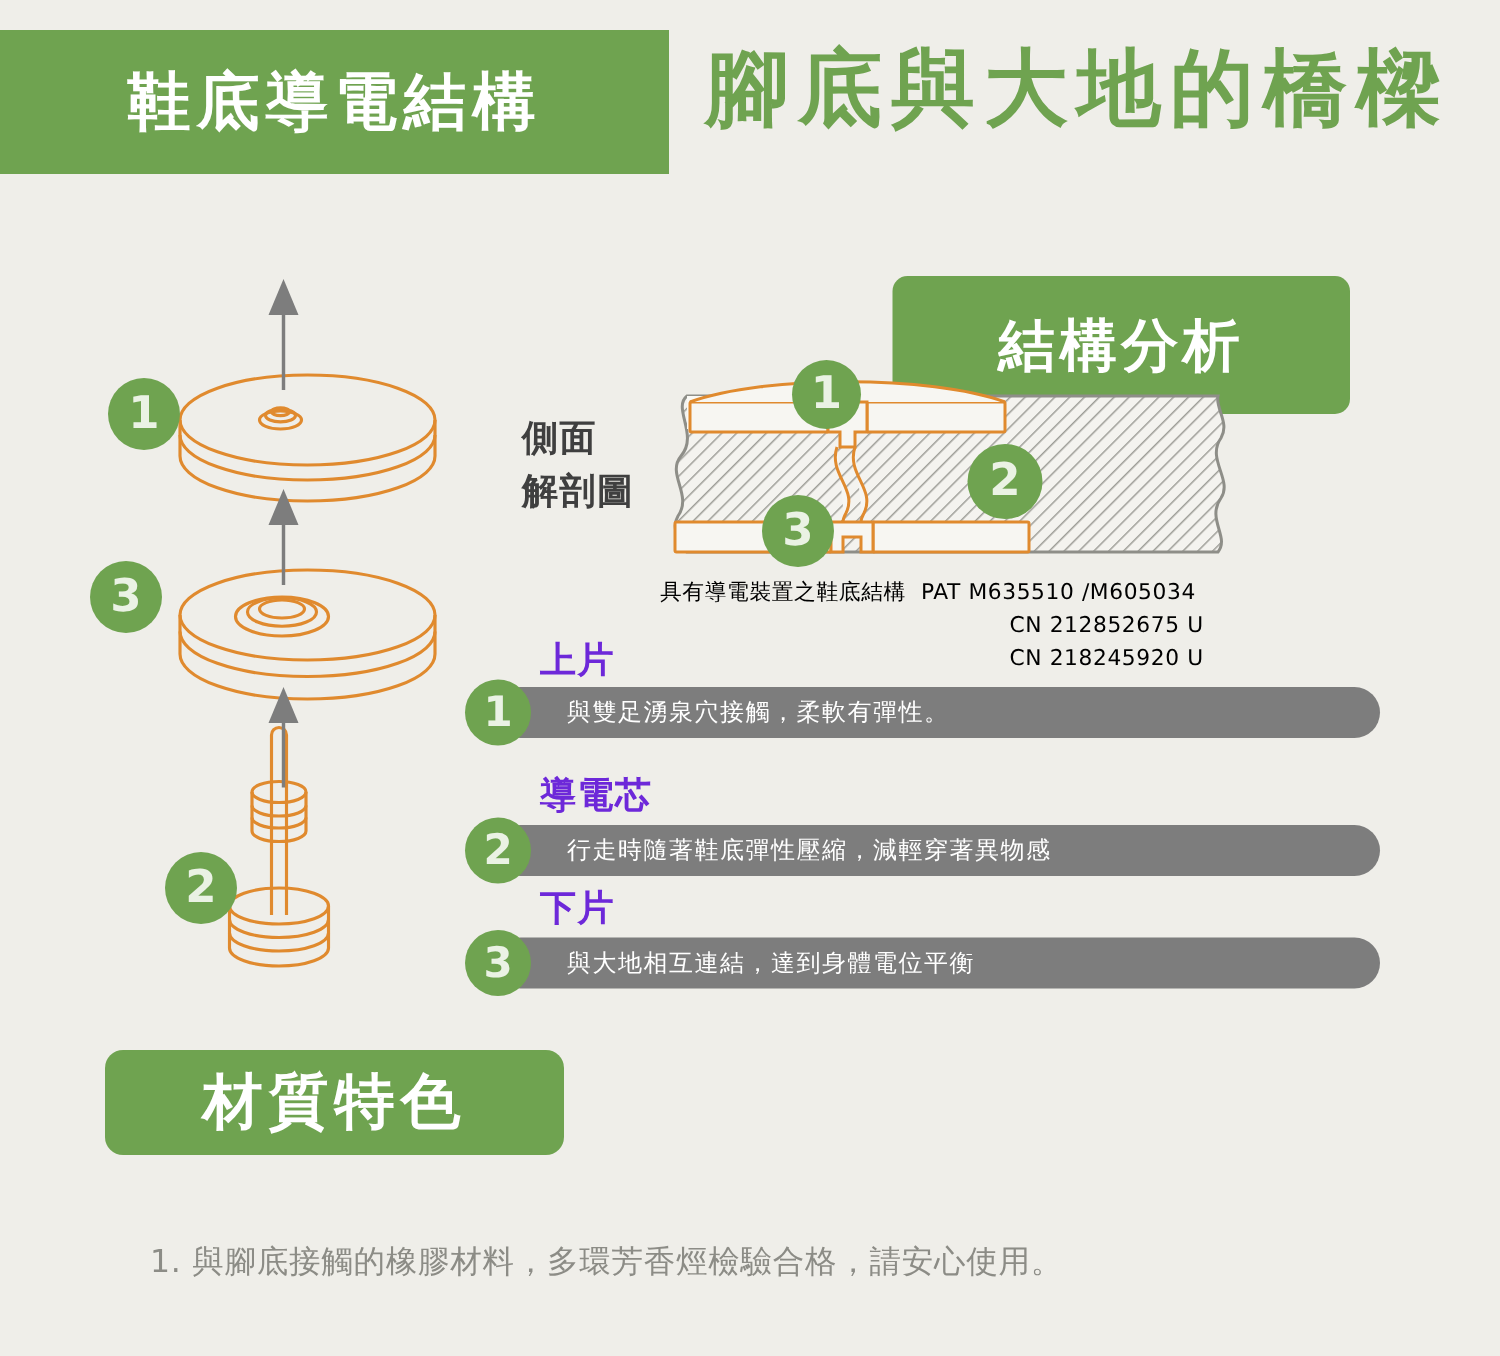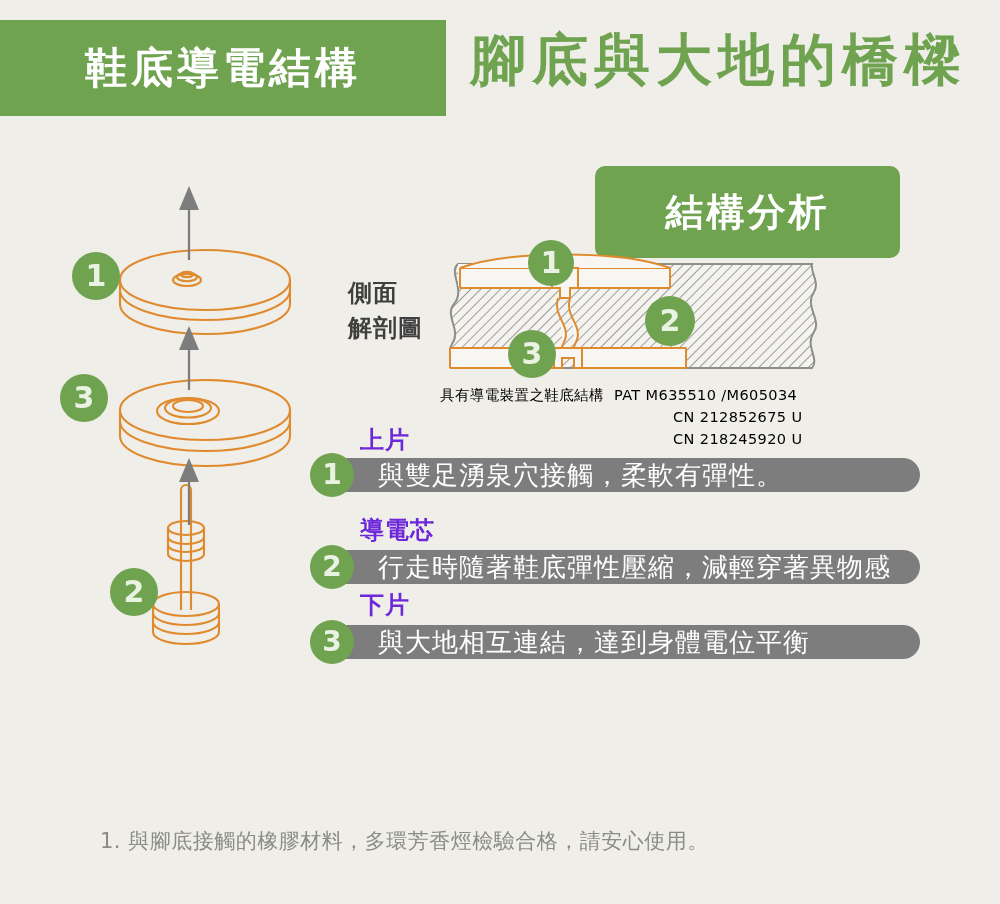--- a/index.html
+++ b/index.html
@@ -66,21 +66,21 @@
   #exploded {
     position: absolute; left: 60px; top: 180px;
     width: 290px; height: 500px;
   }
   .badge-e1 { left: 72px;  top: 252px; width: 48px; height: 48px; }
   .badge-e3 { left: 60px;  top: 374px; width: 48px; height: 48px; }
   .badge-e2 { left: 110px; top: 568px; width: 48px; height: 48px; }
 
   
   .chip-analysis {
-    position: absolute; left: 595px; top: 166px;
+    position: absolute; left: 595px; top: 184px;
     width: 305px; height: 92px;
     background: #6fa350;
     border-radius: 10px;
     display: flex; align-items: center; justify-content: center;
   }
   .chip-analysis span {
     color: #ffffff; font-size: 38px; font-weight: bold;
     letter-spacing: 3px; line-height: 1;
     font-family: "DejaVu Sans", sans-serif;
   }
@@ -133,21 +133,21 @@
     position: absolute;
     height: 34px;
     background: #7d7d7d;
     border-radius: 17px;
     display: flex; align-items: center;
     padding-left: 48px;
     z-index: 3;
   }
   .feat-bar span {
     color: #ffffff;
-    font-size: 26px;
+    font-size: 16px;
     letter-spacing: 1px;
     line-height: 1;
     white-space: nowrap;
     font-family: "DejaVu Sans", sans-serif;
     text-align: center;
   }
   .badge-f { width: 44px; height: 44px; font-size: 28px; }
 
   
   .chip-material {
@@ -306,18 +306,21 @@
     <span>行走時隨著鞋底彈性壓縮，減輕穿著異物感</span>
   </div>
   <div class="badge badge-f" style="left:310px; top:545px;">2</div>
 
   <div class="feat-title" style="left:360px; top:593px;">下片</div>
   <div class="feat-bar" style="left:330px; top:625px; width:590px;">
     <span>與大地相互連結，達到身體電位平衡</span>
   </div>
   <div class="badge badge-f" style="left:310px; top:620px;">3</div>
 
+  <div class="chip-material">
+    <span>材質特色</span>
+  </div>
 
   <ul id="material-list">
     <li class="i1">1. 與腳底接觸的橡膠材料，多環芳香烴檢驗合格，請安心使用。</li>
   </ul>
 
 </div>
 
 </body></html>

